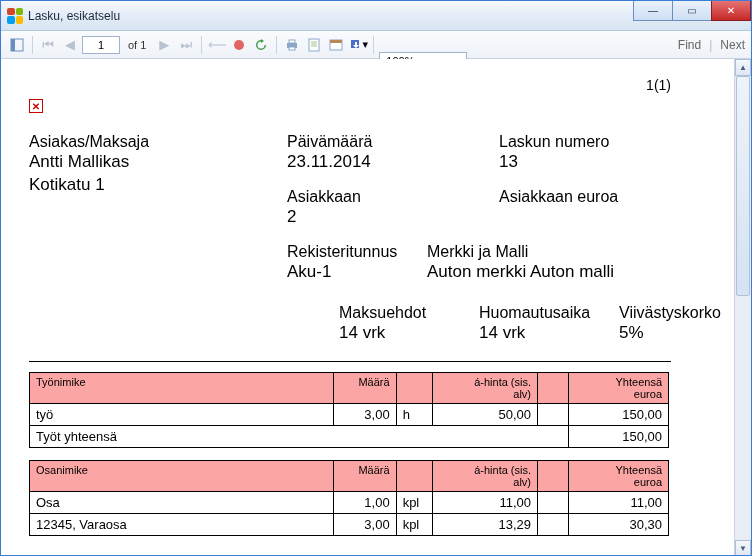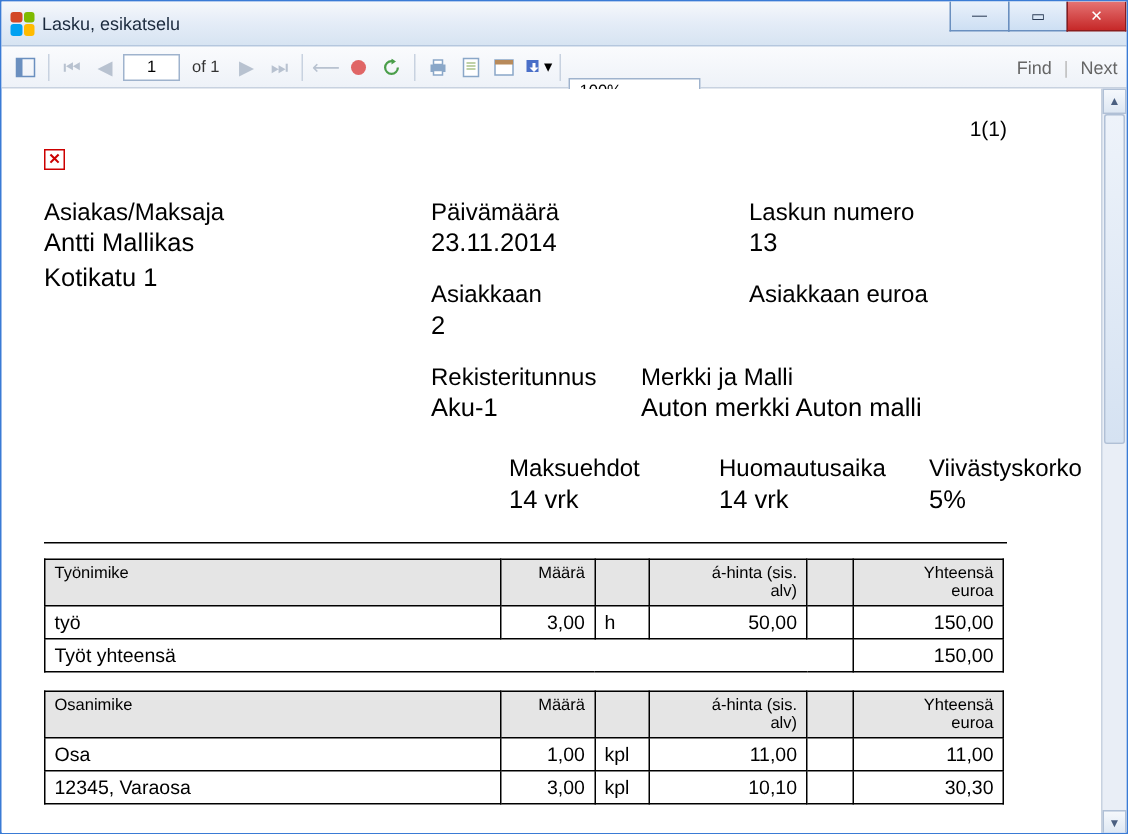--- a/index.html
+++ b/index.html
@@ -83,21 +83,21 @@
   .full-row .fieldbox{flex:none;}
   .full-row .w1{width:110px;}
   .full-row .w2{width:220px;}
   hr.rule{border:none; border-top:1px solid #000; margin:8px 0 10px 0;}
   table.inv{
     width:640px; border-collapse:collapse; margin-bottom:12px;
   }
   table.inv th, table.inv td{
     border:1px solid #000; padding:3px 6px; font-size:11px; vertical-align:top;
   }
-  table.inv th{background:#e5e5e5; font-weight:normal;}
+  table.inv th{background:#fca5a5; font-weight:normal;}
   table.inv th.left{text-align:left;}
   table.inv th.right, table.inv td.num{text-align:right;}
   table.inv td{font-size:13px;}
   .col-name{width:290px;}
   .col-qty{width:60px;}
   .col-unit{width:35px;}
   .col-price{width:100px;}
   .col-gap{width:30px;}
   .col-total{width:95px;}
   .vscroll{
@@ -318,21 +318,21 @@
           <td class="num">1,00</td>
           <td>kpl</td>
           <td class="num">11,00</td>
           <td></td>
           <td class="num">11,00</td>
         </tr>
         <tr>
           <td>12345, Varaosa</td>
           <td class="num">3,00</td>
           <td>kpl</td>
-          <td class="num">10,10</td>
+          <td class="num">13,29</td>
           <td></td>
           <td class="num">30,30</td>
         </tr>
       </tbody>
         </table>
     </div>
   </div>
   <div class="vscroll">
     <div class="sb-btn">▲</div>
     <div class="sb-track">

